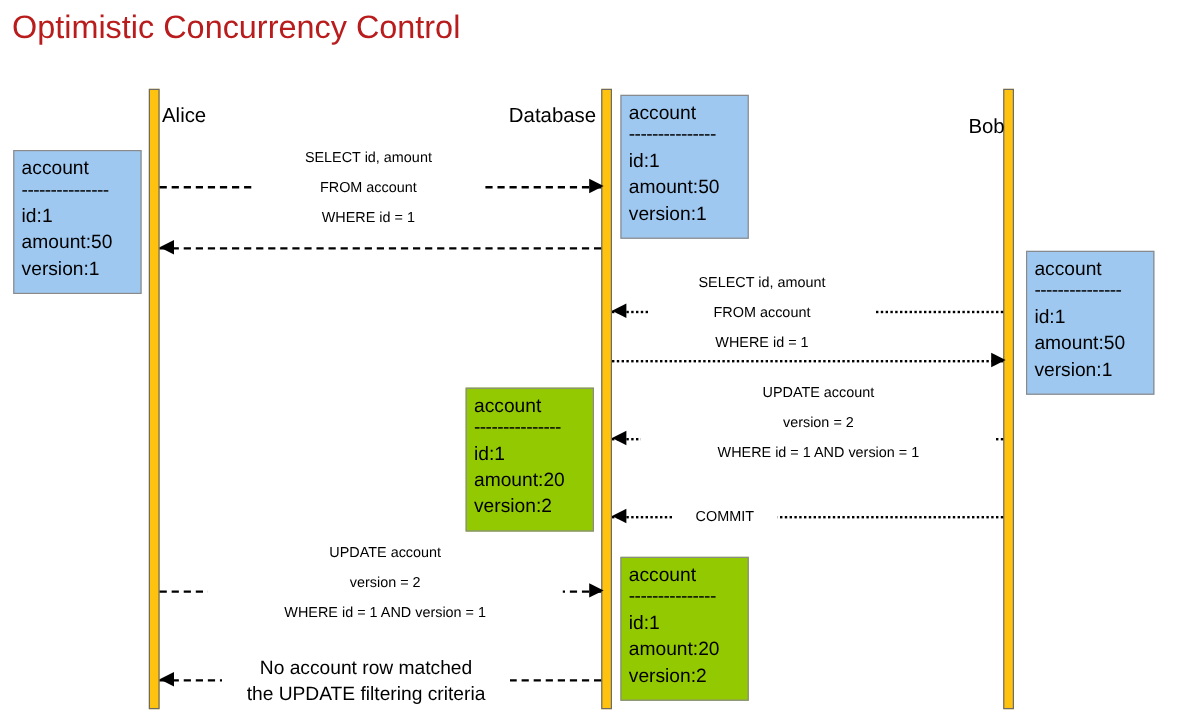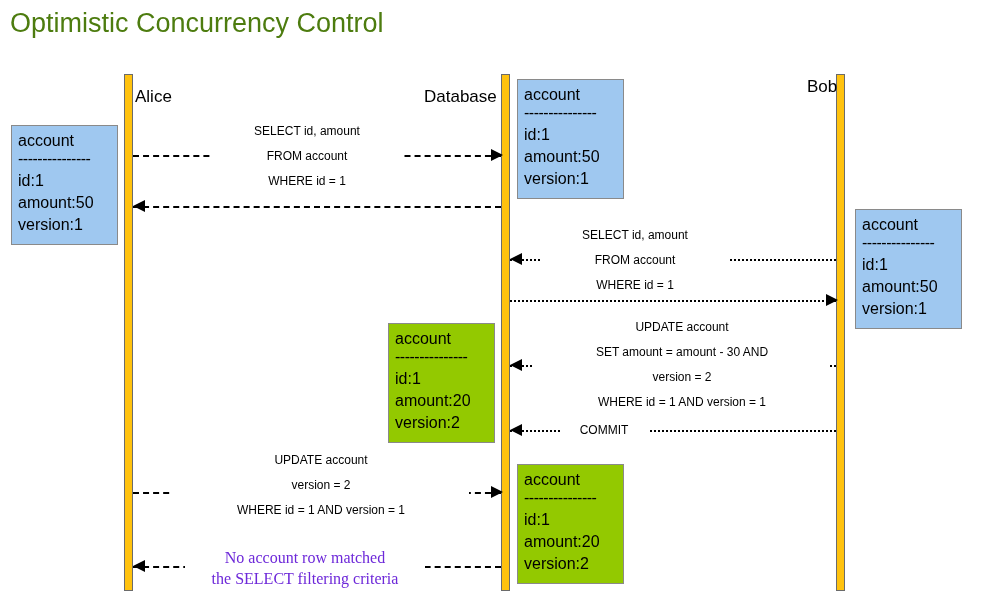--- a/index.html
+++ b/index.html
@@ -15,21 +15,21 @@
     font-family: "Liberation Sans", sans-serif;
     overflow: hidden;
   }
 
   
   .title {
     position: absolute;
     left: 10px;
     top: 8px;
     font-size: 27px;
-    color: #4d7c0f;
+    color: #b91c1c;
     letter-spacing: 0px;
     white-space: nowrap;
   }
 
   
   .lifeline {
     position: absolute;
     width: 9px;
     background: #FFC20E;
     border: 1px solid #6b6b6b;
@@ -88,38 +88,38 @@
   .msg-label {
     position: absolute;
     font-size: 12px;
     line-height: 25px;
     color: #000000;
     text-align: center;
     background: #ffffff;
     white-space: nowrap;
     padding: 0 4px;
   }
-  .msg-label.error { color: #6d28d9; font-family: Liberation Serif, serif; }
+  .msg-label.error { color: #000000; }
   .msg-label .ln { display: block; }
 </style>
 </head>
 <body>
 
 <div id="canvas">
 
   <div class="title">Optimistic Concurrency Control</div>
 
   <div class="lifeline" style="left:124px; top:74px; height:517px;"></div>
   <div class="lifeline-label" style="left:135px; top:87px;">Alice</div>
 
   <div class="lifeline" style="left:501px; top:74px; height:517px;"></div>
   <div class="lifeline-label" style="left:424px; top:87px;text-align:right;">Database</div>
 
   <div class="lifeline" style="left:836px; top:74px; height:517px;"></div>
-  <div class="lifeline-label" style="left:807px; top:77px;">Bob</div>
+  <div class="lifeline-label" style="left:807px; top:96px;">Bob</div>
 
   <div class="msg-line dashed" style="left:133px; top:155px; width:368px;"></div>
   <div class="arrowhead right" style="left:491px; top:149px;"></div>
   <div class="msg-label" style="left:213px; top:119px; width:180px;">
     <span class="ln">SELECT id, amount</span>
     <span class="ln">FROM account</span>
     <span class="ln">WHERE id = 1</span>
   </div>
 
   <div class="msg-line dashed" style="left:133px; top:206px; width:368px;"></div>
@@ -133,21 +133,20 @@
     <span class="ln">WHERE id = 1</span>
   </div>
 
   <div class="msg-line dotted" style="left:510px; top:300px; width:326px;"></div>
   <div class="arrowhead right" style="left:826px; top:294px;"></div>
 
   <div class="msg-line dotted" style="left:510px; top:365px; width:326px;"></div>
   <div class="arrowhead left" style="left:510px; top:359px;"></div>
   <div class="msg-label" style="left:534px; top:315px; width:288px;">
     <span class="ln">UPDATE account</span>
-    <span class="ln">SET amount = amount - 30 AND</span>
     <span class="ln">version = 2</span>
     <span class="ln">WHERE id = 1 AND version = 1</span>
   </div>
 
   <div class="msg-line dotted" style="left:510px; top:430px; width:326px;"></div>
   <div class="arrowhead left" style="left:510px; top:424px;"></div>
   <div class="msg-label" style="left:560px; top:419px; width:80px; line-height:22px;">
     <span class="ln">COMMIT</span>
   </div>
 
@@ -156,21 +155,21 @@
   <div class="msg-label" style="left:173px; top:448px; width:288px;">
     <span class="ln">UPDATE account</span>
     <span class="ln">version = 2</span>
     <span class="ln">WHERE id = 1 AND version = 1</span>
   </div>
 
   <div class="msg-line dashed" style="left:133px; top:566px; width:368px;"></div>
   <div class="arrowhead left" style="left:133px; top:560px;"></div>
   <div class="msg-label error" style="left:185px; top:547px; width:232px; line-height:21px; font-size:16px;">
     <span class="ln">No account row matched</span>
-    <span class="ln">the SELECT filtering criteria</span>
+    <span class="ln">the UPDATE filtering criteria</span>
   </div>
 
   <div class="state-box blue" style="left:11px; top:125px; width:107px; height:120px;">
     <div class="row">account</div>
     <div class="sep">---------------</div>
     <div class="row">id:1</div>
     <div class="row">amount:50</div>
     <div class="row">version:1</div>
   </div>
 

